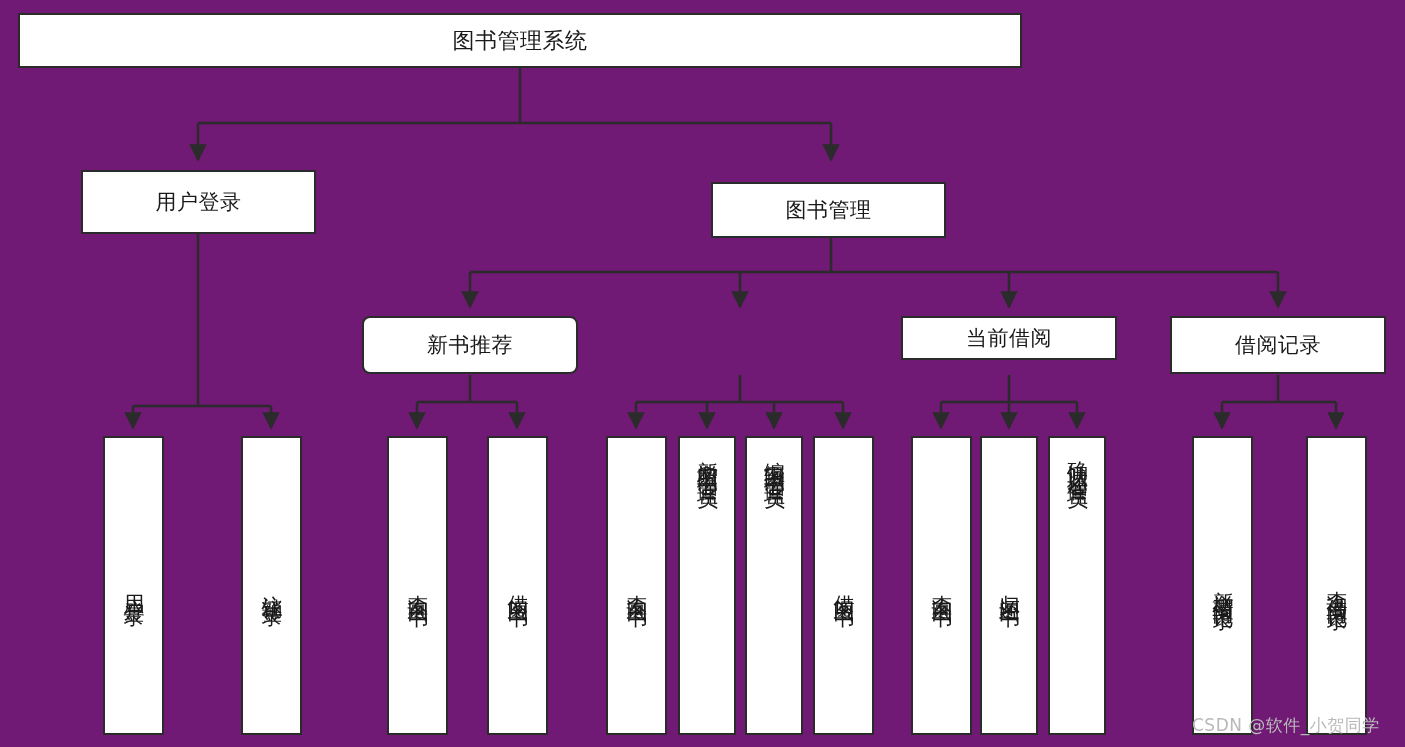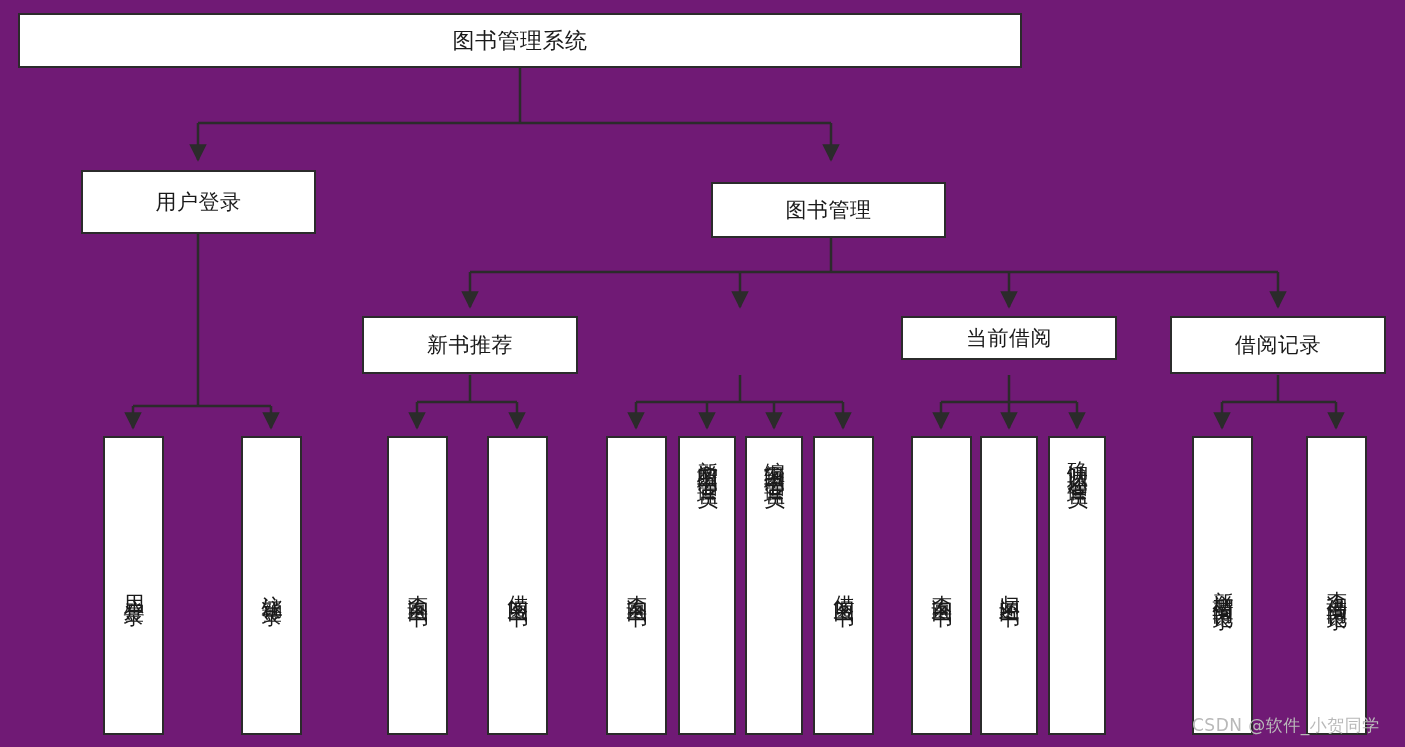--- a/index.html
+++ b/index.html
@@ -135,21 +135,21 @@
     <span class="node-label">图书管理系统</span>
   </div>
 
   <div class="node horizontal" style="left:81px; top:170px; width:235px; height:64px;">
     <span class="node-label">用户登录</span>
   </div>
   <div class="node horizontal" style="left:711px; top:170px; width:235px; height:56px;margin-top:12px;">
     <span class="node-label">图书管理</span>
   </div>
 
-  <div class="node horizontal" style="left:362px; top:316px; width:216px; height:58px;">
+  <div class="node horizontal" style="left:362px; top:316px; width:216px; height:58px;border-radius:8px;">
     <span class="node-label">新书推荐</span>
   </div>
   <div class="node horizontal" style="left:901px; top:316px; width:216px; height:44px;">
     <span class="node-label">当前借阅</span>
   </div>
   <div class="node horizontal" style="left:1170px; top:316px; width:216px; height:58px;">
     <span class="node-label">借阅记录</span>
   </div>
 
   <div class="node vertical centered" style="left:103px; top:436px; width:61px; height:299px;">

